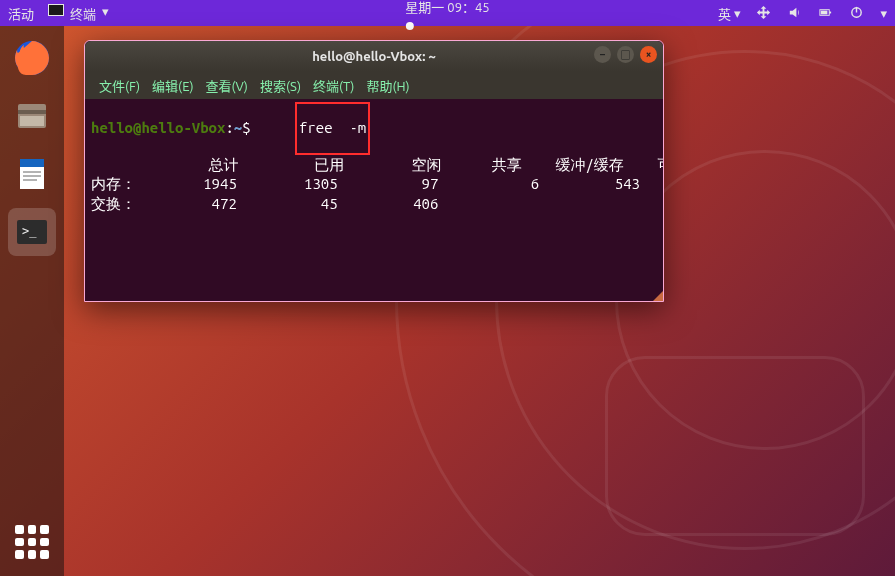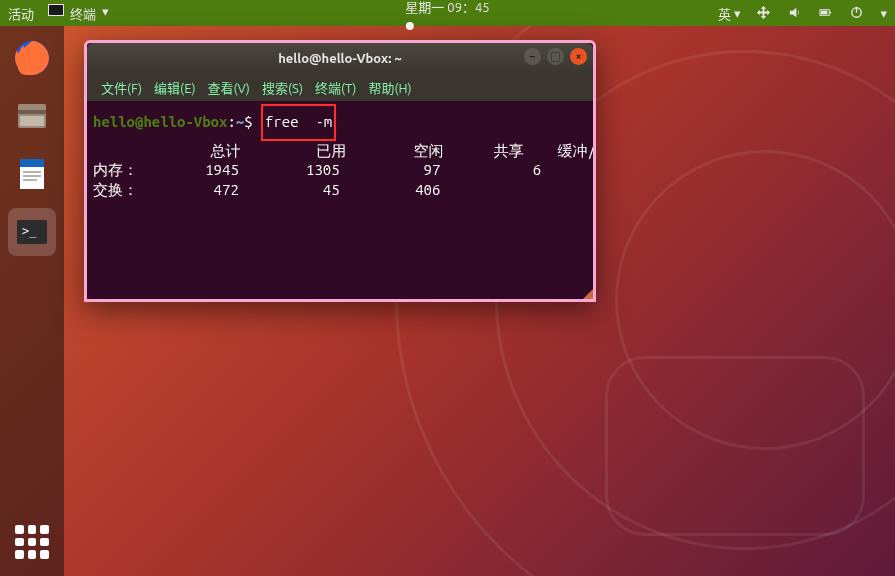--- a/index.html
+++ b/index.html
@@ -12,21 +12,21 @@
   
   .deco-circle { position: absolute; border: 3px solid rgba(255,255,255,0.08); border-radius: 50%; }
   .deco-c1 { width: 700px; height: 700px; right: -200px; top: -50px; }
   .deco-c2 { width: 500px; height: 500px; right: -100px; top: 50px; }
   .deco-c3 { width: 300px; height: 300px; right: -20px; top: 150px; }
   .deco-rect { position:absolute; right:30px; bottom:40px; width:260px; height:180px; border:3px solid rgba(255,255,255,0.08); border-radius:40px; }
 
   
   .top-panel {
     position: absolute; top: 0; left: 0; right: 0; height: 26px;
-    background: #4d7c0f; color: #e6e6e6;
+    background: #6d28d9; color: #e6e6e6;
     display: flex; align-items: center; font-size: 13px;
     padding: 0 8px;
     gap: 23px;
   }
   .top-left { display:flex; align-items:center; gap:14px; }
   .top-center { position:absolute; left:50%; transform:translateX(-50%); display:flex; align-items:flex-start; gap:6px;flex-direction:column; }
   .top-right { margin-left:auto; display:flex; align-items:center; gap:16px; }
   .dot { width:8px; height:8px; background:#fff; border-radius:50%; }
   .terminal-mini { width:16px; height:12px; border:1px solid #e6e6e6; background:#1a1a1a; display:inline-block; }
 
@@ -37,25 +37,25 @@
     display:flex; flex-direction:column; align-items:center; padding-top:8px; gap:10px;
   }
   .dock-item { width:48px; height:48px; border-radius:6px; display:flex; align-items:center; justify-content:center; }
   .dock-item.active { background: rgba(255,255,255,0.18); border-radius:8px; }
   .dock-bottom { position:absolute; bottom:10px; left:0; right:0; display:flex; justify-content:center; }
   .apps-grid { width:34px; height:34px; display:grid; grid-template-columns:repeat(3,1fr); grid-template-rows:repeat(3,1fr); gap:4px; }
   .apps-grid span { background:#fff; border-radius:2px; }
 
   
   .term-window {
-    position:absolute; left:84px; top:40px; width:512px; height:262px;
+    position:absolute; left:84px; top:40px; width:580px; height:262px;
     background:#300a24; border-radius:6px 6px 0 0;
     box-shadow: 0 8px 30px rgba(0,0,0,0.5);
     display:flex; flex-direction:column;
-    border:3px solid #f9a8d4;
+    border:1px solid #f9a8d4;
   }
   .titlebar {
     height:30px; background:linear-gradient(#4b4740,#3a362f);
     border-radius:6px 6px 0 0;
     display:flex; align-items:center; justify-content:center;
     position:relative; color:#e6e6e6; font-size:13px; font-weight:bold;
   }
   .win-controls { position:absolute; right:6px; top:5px; display:flex; gap:6px; }
   .win-btn { width:17px; height:17px; border-radius:50%; background:#5c574e; display:flex; align-items:center; justify-content:center; font-size:10px; color:#222; }
   .win-btn.close { background:#e95420; }
@@ -66,21 +66,21 @@
   .menubar span { padding:2px 4px; cursor:default; }
   .term-body {
     flex:1; background:#300a24; color:#ffffff;
     font-family: "Ubuntu Mono","DejaVu Sans Mono",monospace;
     font-size:15px; padding:3px 6px; line-height:1.3;
     white-space:pre; overflow:hidden;
   }
   .prompt-user { color:#4d7c0f; font-weight:bold; }
   .prompt-colon { color:#ffffff; }
   .prompt-path { color:#729fcf; font-weight:bold; }
-  .cmd-highlight { border:2px solid #ff2d2d; padding:8px 2px; display:inline-block; line-height:1.1; }
+  .cmd-highlight { border:2px solid #ff2d2d; padding:16px 2px; display:inline-block; line-height:1.1;margin-left:36px; }
   .resize-handle { position:absolute; right:-1px; bottom:-1px; width:14px; height:14px; }
   .resize-handle::after{content:""; position:absolute; right:1px; bottom:1px; width:0; height:0; border-right:10px solid #c96b42; border-top:10px solid transparent;}
 </style>
 </head>
 <body>
 
 <div class="deco-circle deco-c1"></div>
 <div class="deco-circle deco-c2"></div>
 <div class="deco-circle deco-c3"></div>
 <div class="deco-rect"></div>

